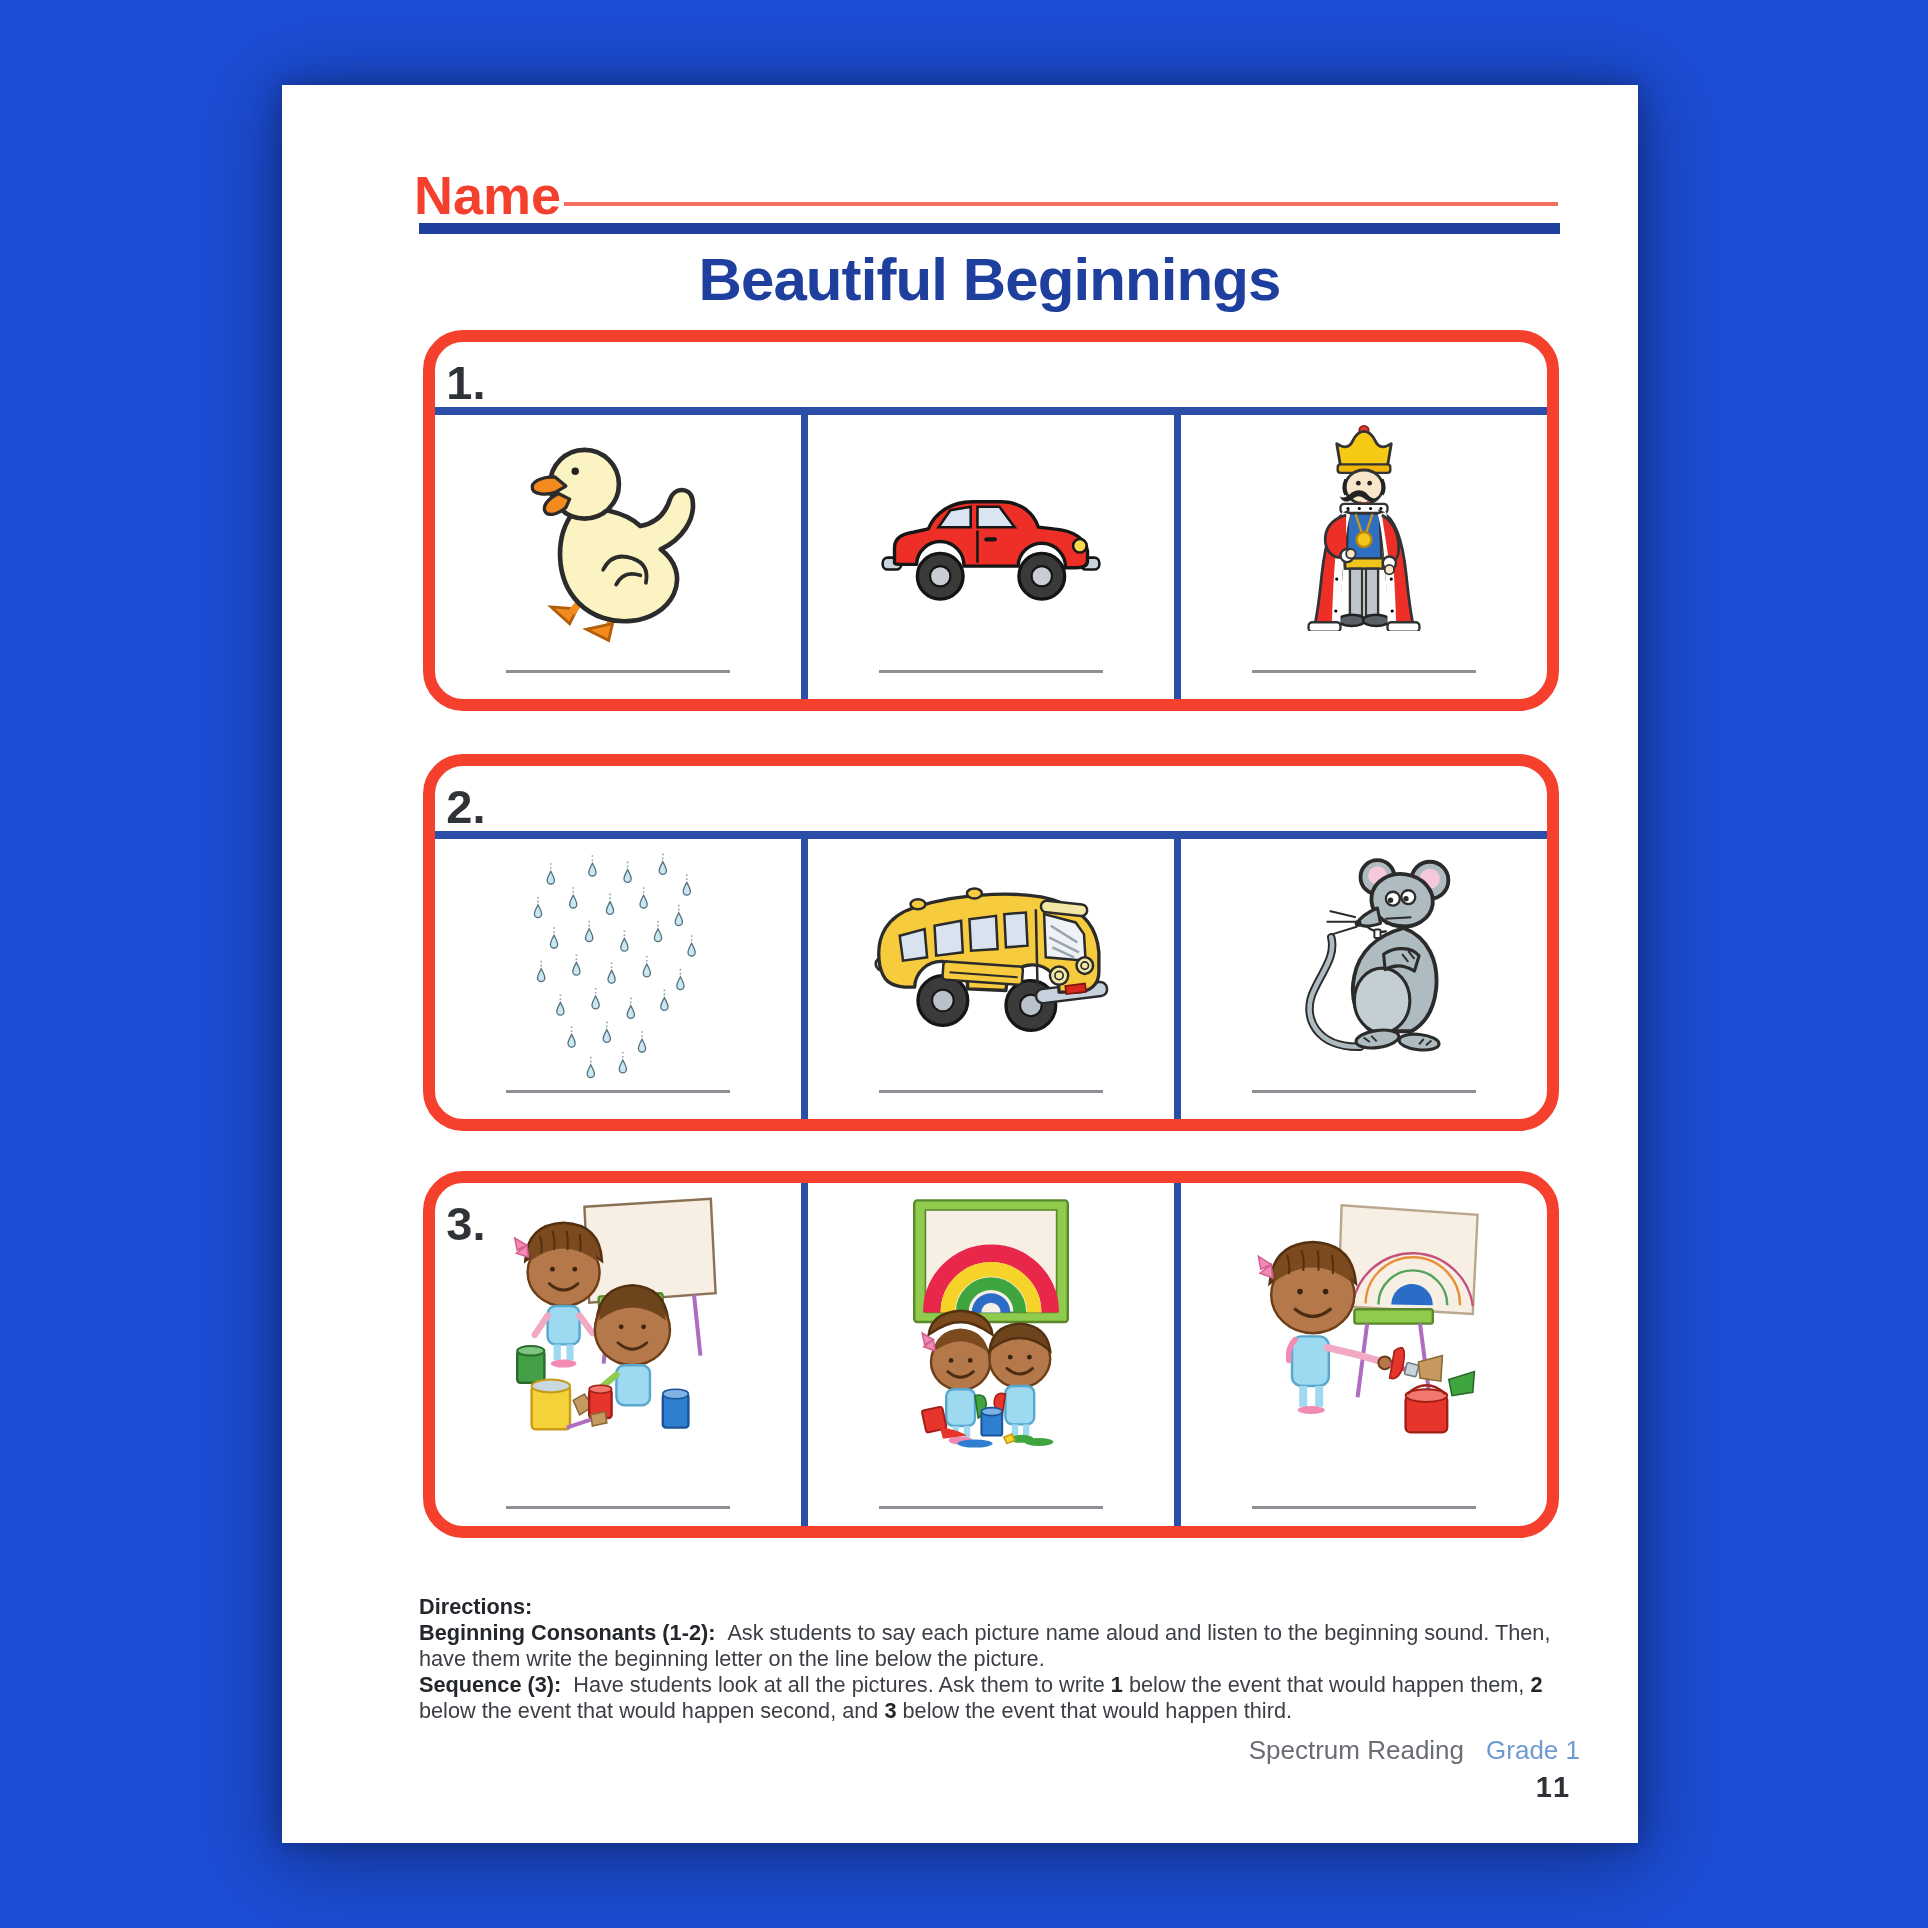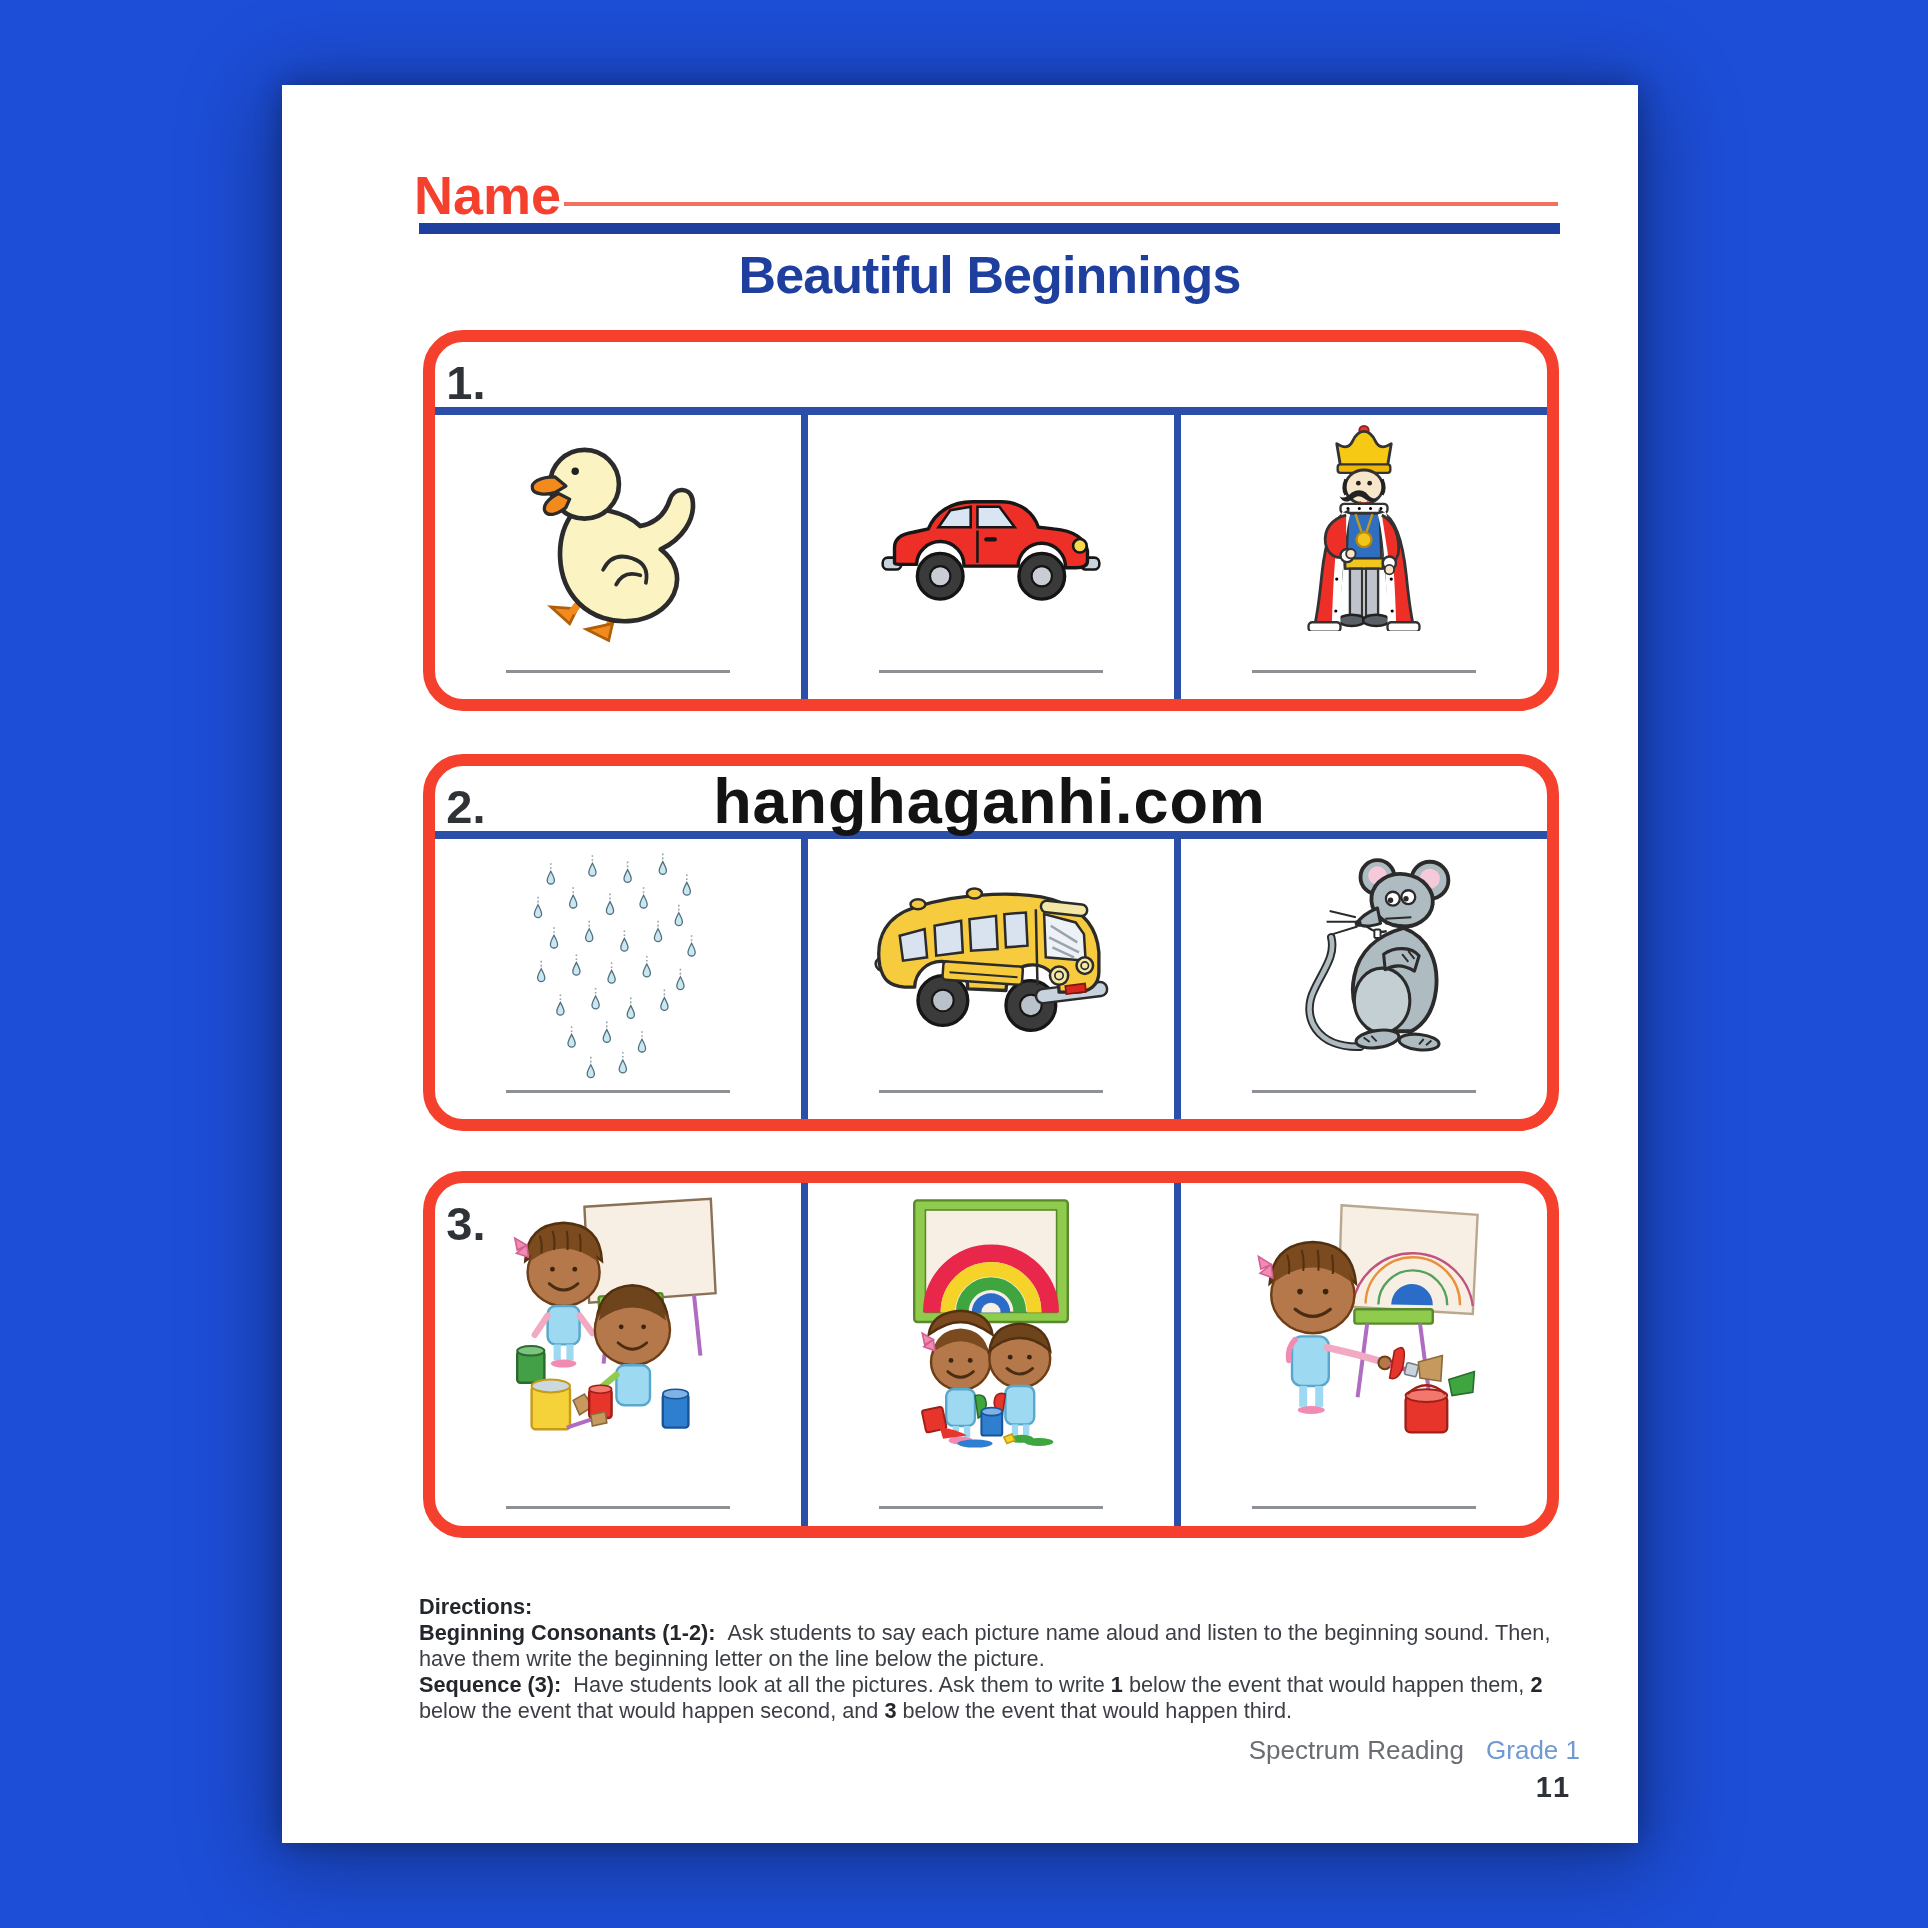--- a/index.html
+++ b/index.html
@@ -9,21 +9,21 @@
         box-shadow:0 0 24.5px rgba(0,0,0,.30), 0 13px 85px 13px rgba(0,0,0,.32);}
 
   
   .name-label{position:absolute;left:132px;top:79px;font-size:54px;font-weight:700;
               color:var(--c-red,#f5402d);letter-spacing:0;}
   .name-underline{position:absolute;left:282px;top:117px;width:994px;height:3.8px;
                   background:var(--c-red-light,#f4705e);}
   .header-bar{position:absolute;left:137px;top:138px;width:1141px;height:11.3px;
               background:var(--c-blue,#1e3f9e);}
   .page-title{position:absolute;left:137px;top:160px;width:1141px;text-align:center;
-              font-size:52px;font-weight:700;color:var(--c-blue,#1e3f9e);letter-spacing:-0.9px;}
+              font-size:60px;font-weight:700;color:var(--c-blue,#1e3f9e);letter-spacing:-0.9px;}
 
   
   .abox{position:absolute;left:141px;width:1136px;border:12.2px solid var(--c-red,#f5402d);
         border-radius:40px;background:#fff;box-sizing:border-box;}
   .abox1{top:245px;height:381px;}
   .abox2{top:669px;height:377px;}
   .abox3{top:1086px;height:367px;}
   .sec-num{position:absolute;left:11.3px;top:13px;font-size:47px;font-weight:700;
            color:var(--c-number,#2f3337);z-index:3;}
   .hline{position:absolute;left:0;right:0;top:65px;height:7.5px;background:var(--c-blue-line,#2b4fa9);}
@@ -70,21 +70,20 @@
 <body>
 
 <div class="stage">
   <div class="page">
 
     <div class="name-label">Name</div>
     <div class="name-underline"></div>
     <div class="header-bar"></div>
     <div class="page-title">Beautiful Beginnings</div>
 
-    <div class="watermark">hanghaganhi.com</div>
 
     <div class="abox abox1">
       <div class="sec-num">1.</div>
       <div class="hline"></div>
       <div class="cells">
 
         <div class="cell">
           <div class="art art-duck" aria-label="duck">
             <svg viewBox="0 0 200 232">
               <polygon points="56,188 28,186 48,204" fill="#f28a1e" stroke="#b05f08" stroke-width="3"></polygon>

